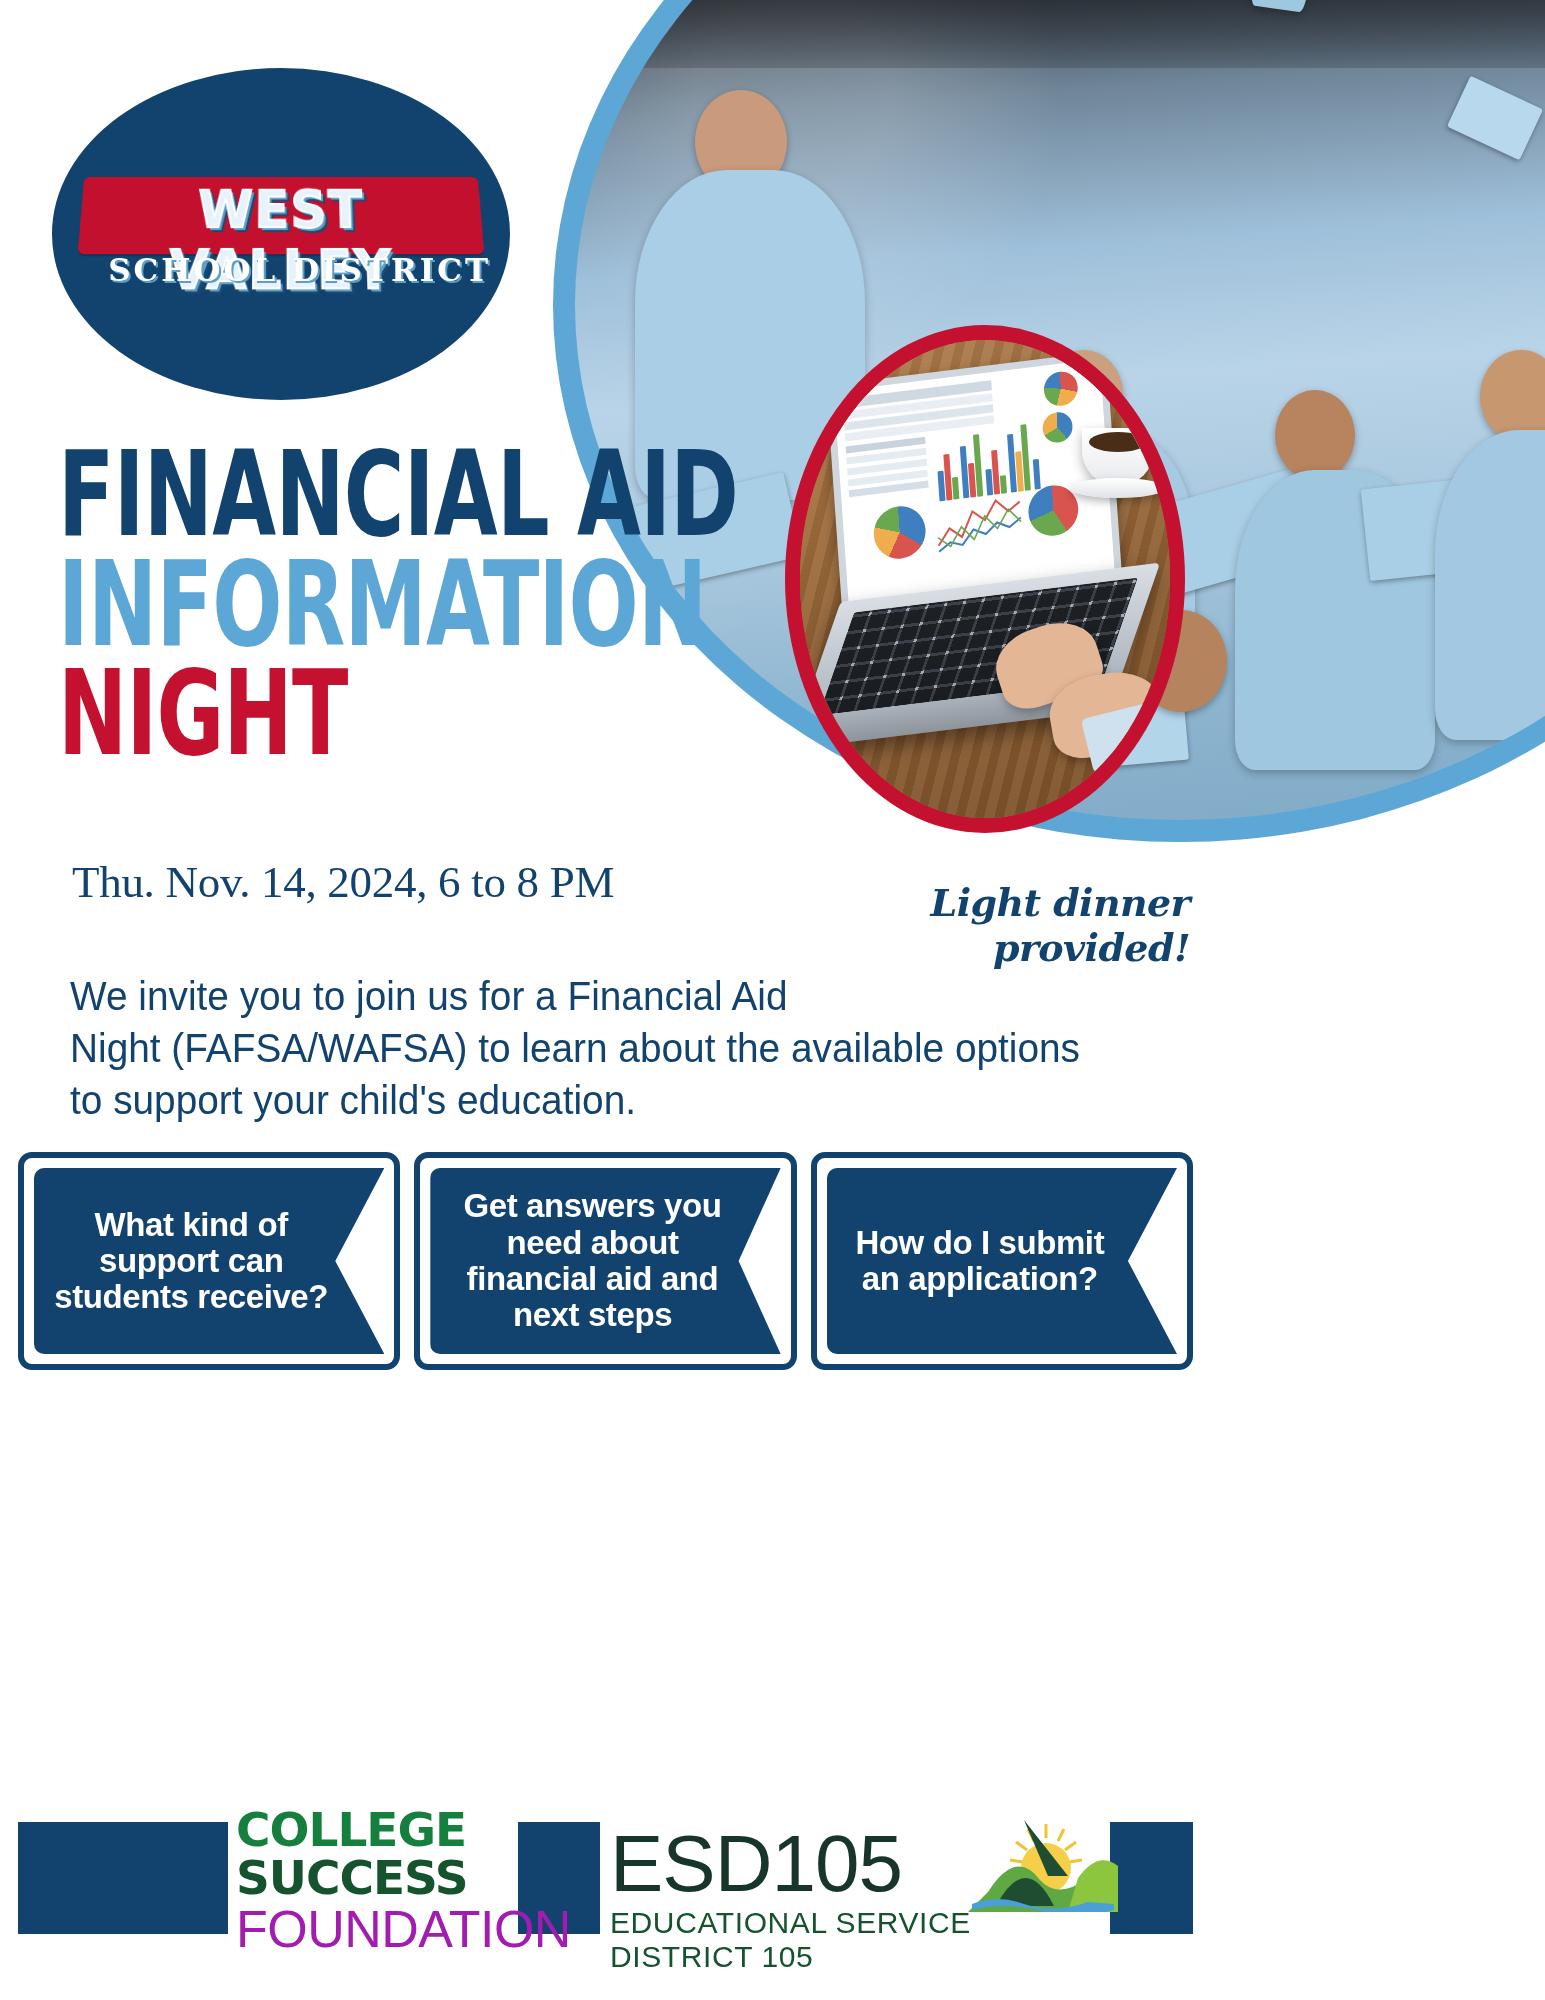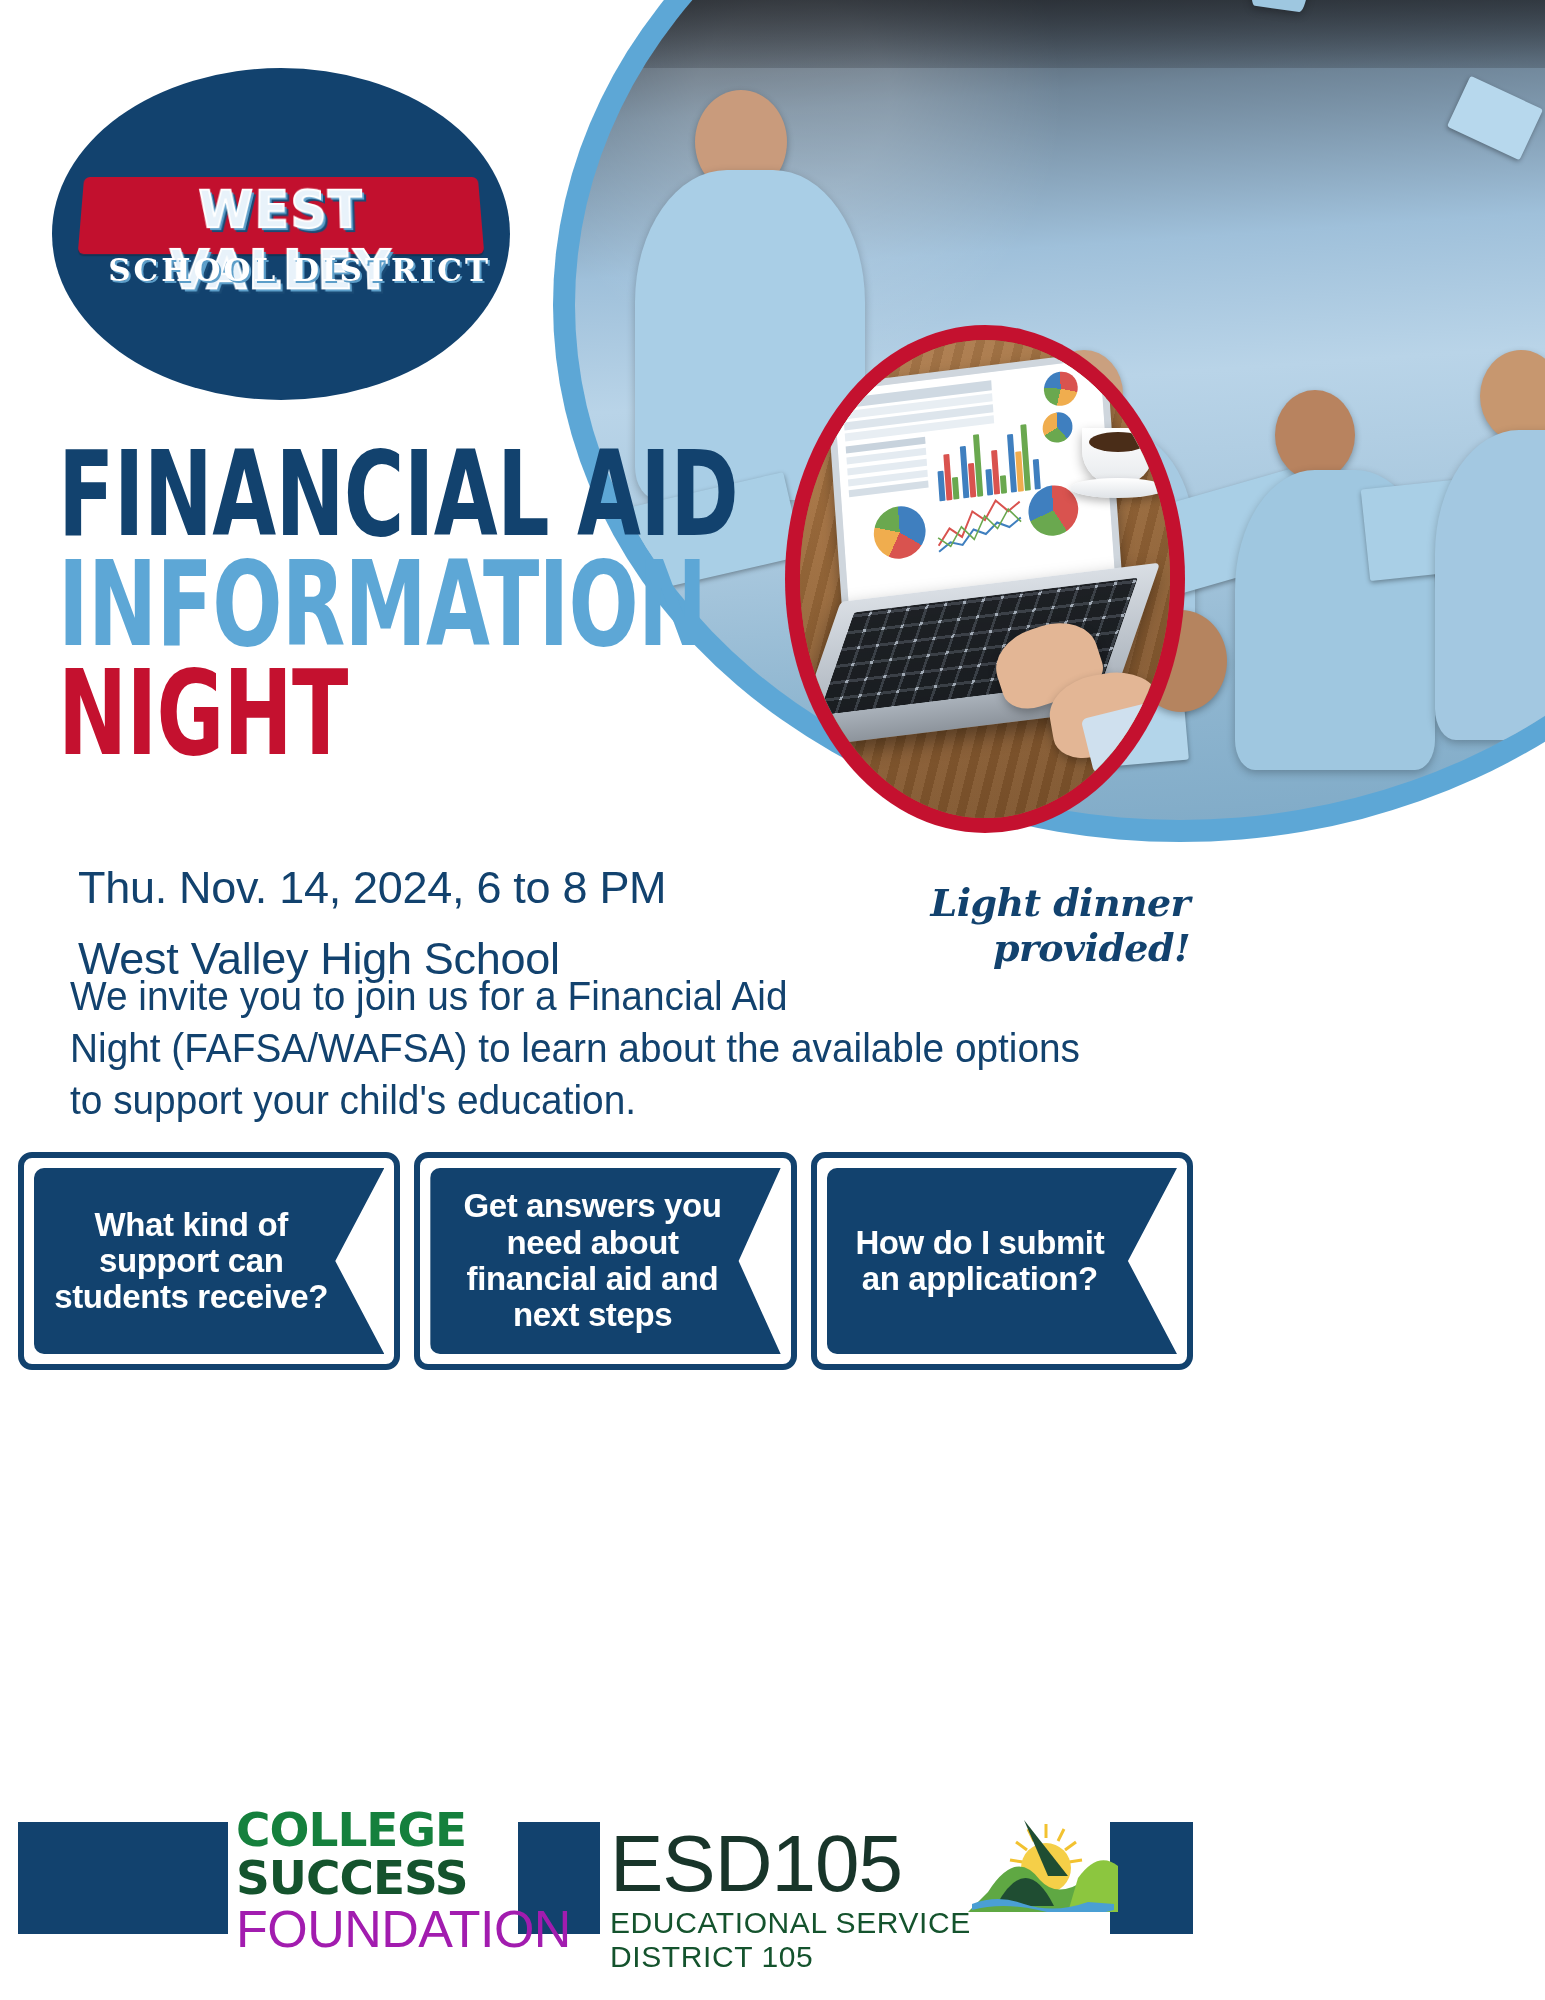--- a/index.html
+++ b/index.html
@@ -115,23 +115,23 @@
     transform-origin:left center;
     white-space:nowrap;
     margin:0;
   }
   .hl-1{color:#12426e;}
   .hl-2{color:#5da7d6;}
   .hl-3{color:#c4112f;}
 
   .datebox{position:absolute;left:62px;top:845px;width:700px;}
   .date-line{
-    font-family:Liberation Sans, sans-serif;
+    font-family:Liberation Serif, serif;
     font-weight:400;font-size:45px;line-height:1.22;color:#12426e;letter-spacing:-.3px;
-    margin:16px;
+    margin:10px;
   }
   .dinner{
     position:absolute;left:770px;top:880px;width:420px;text-align:right;
     font-family:"DejaVu Serif", serif;font-weight:bold;font-style:italic;
     font-size:38px;color:#12426e;letter-spacing:-.6px;
   }
 
   .para{
     position:absolute;left:70px;top:970px;width:1055px;
     font-family:"Liberation Sans", sans-serif;
@@ -299,21 +299,20 @@
   </div>
 
   <div class="headline">
     <div class="hl-line hl-1">FINANCIAL AID</div>
     <div class="hl-line hl-2">INFORMATION</div>
     <div class="hl-line hl-3">NIGHT</div>
   </div>
 
   <div class="datebox">
     <div class="date-line">Thu. Nov. 14, 2024, 6 to 8 PM</div>
-    <div class="date-line">West Valley High School</div>
   </div>
 
   <div class="dinner">Light dinner provided!</div>
 
   <div class="para">
     <span>We invite you to join us for a Financial Aid</span>
     <span>Night (FAFSA/WAFSA) to learn about the available options</span>
     <span>to support your child's education.</span>
   </div>
 

